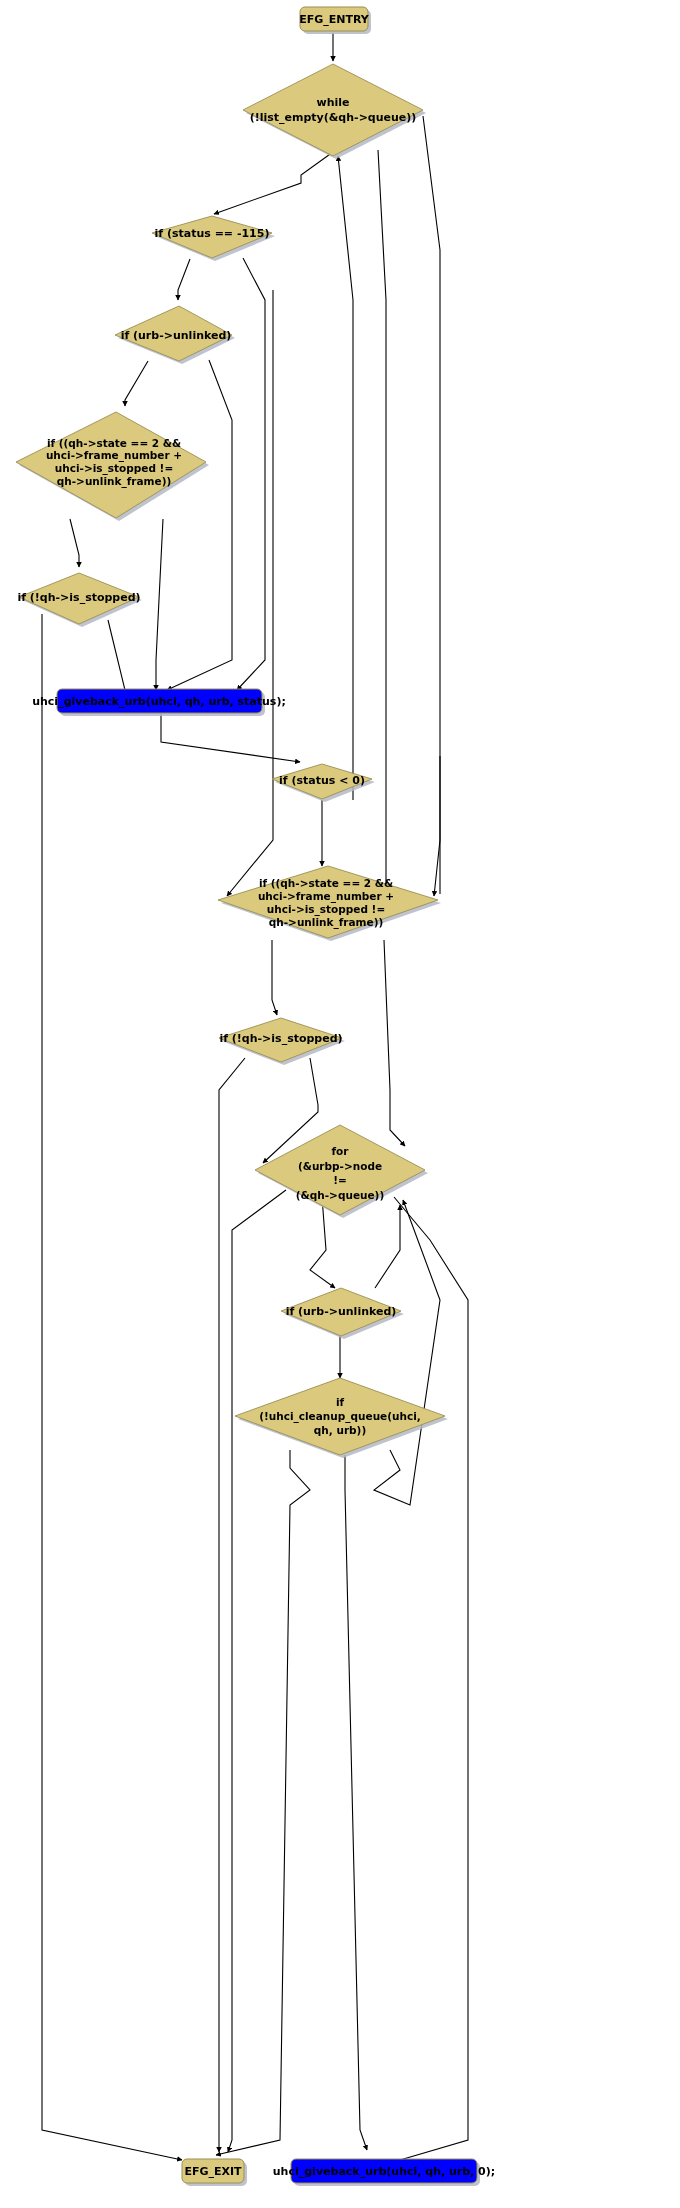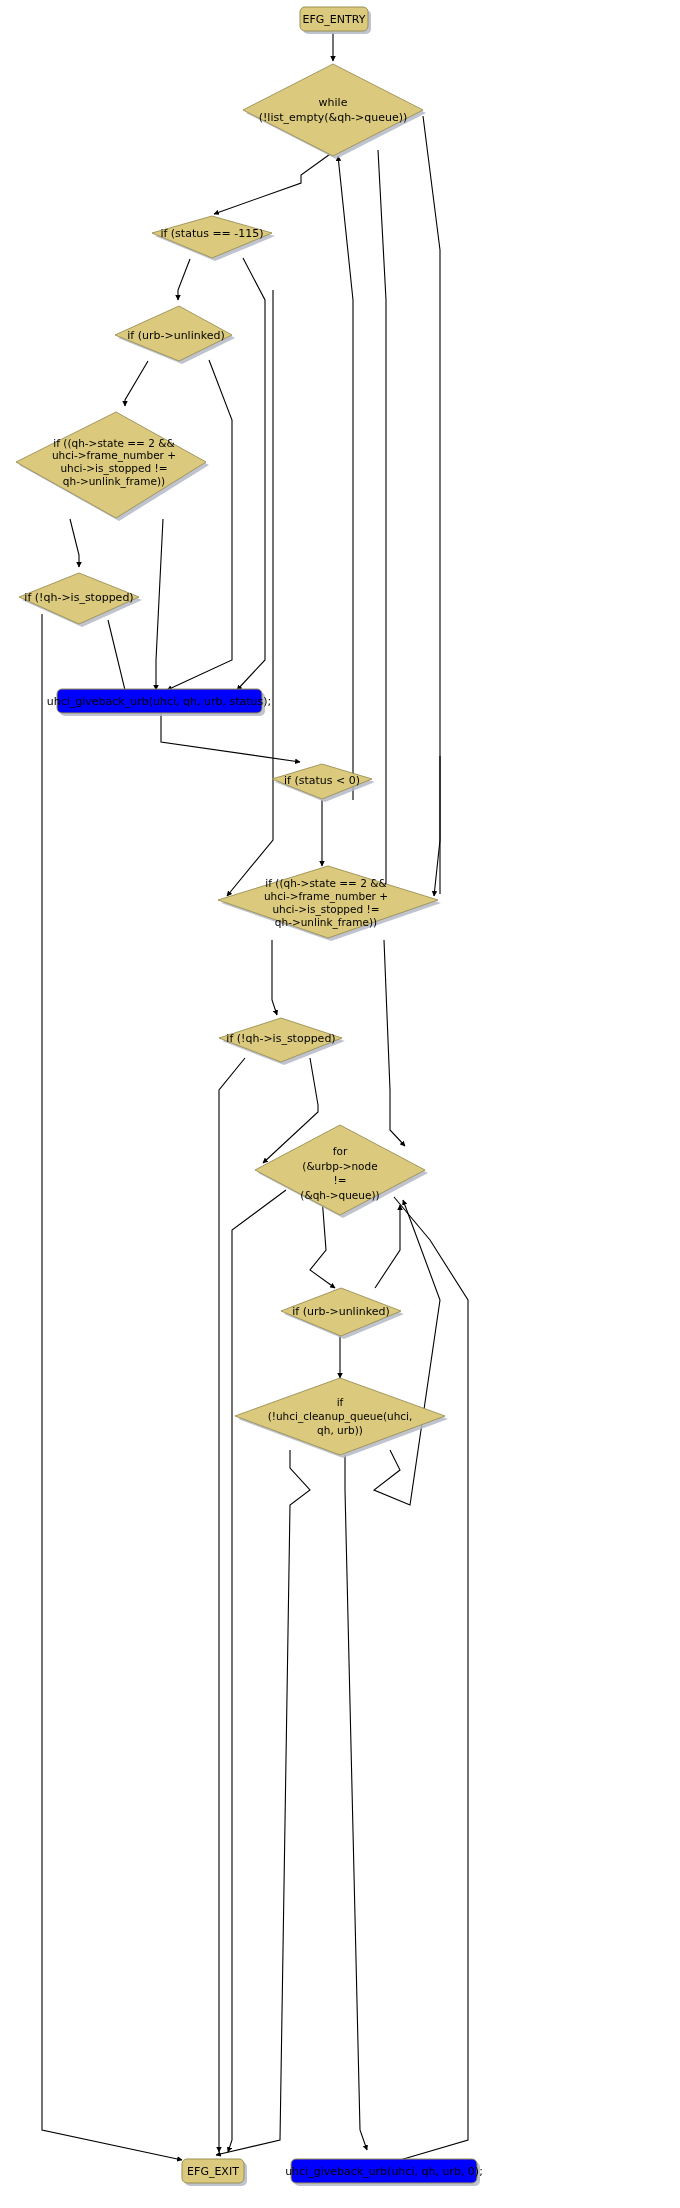--- a/index.html
+++ b/index.html
@@ -10,20 +10,21 @@
   body {
     width: 680px;
     height: 2208px;
     font-family: "DejaVu Sans", sans-serif;
     overflow: hidden;
   }
   #chart-root {
     position: relative;
     width: 680px;
     height: 2192px;
+    font-weight: bold;
   }
   svg.flow {
     display: block;
     width: 680px;
     height: 2208px;
   }
   .node-text {
     font-family: "DejaVu Sans", sans-serif;
     font-size: 11px;
     fill: #000000;

